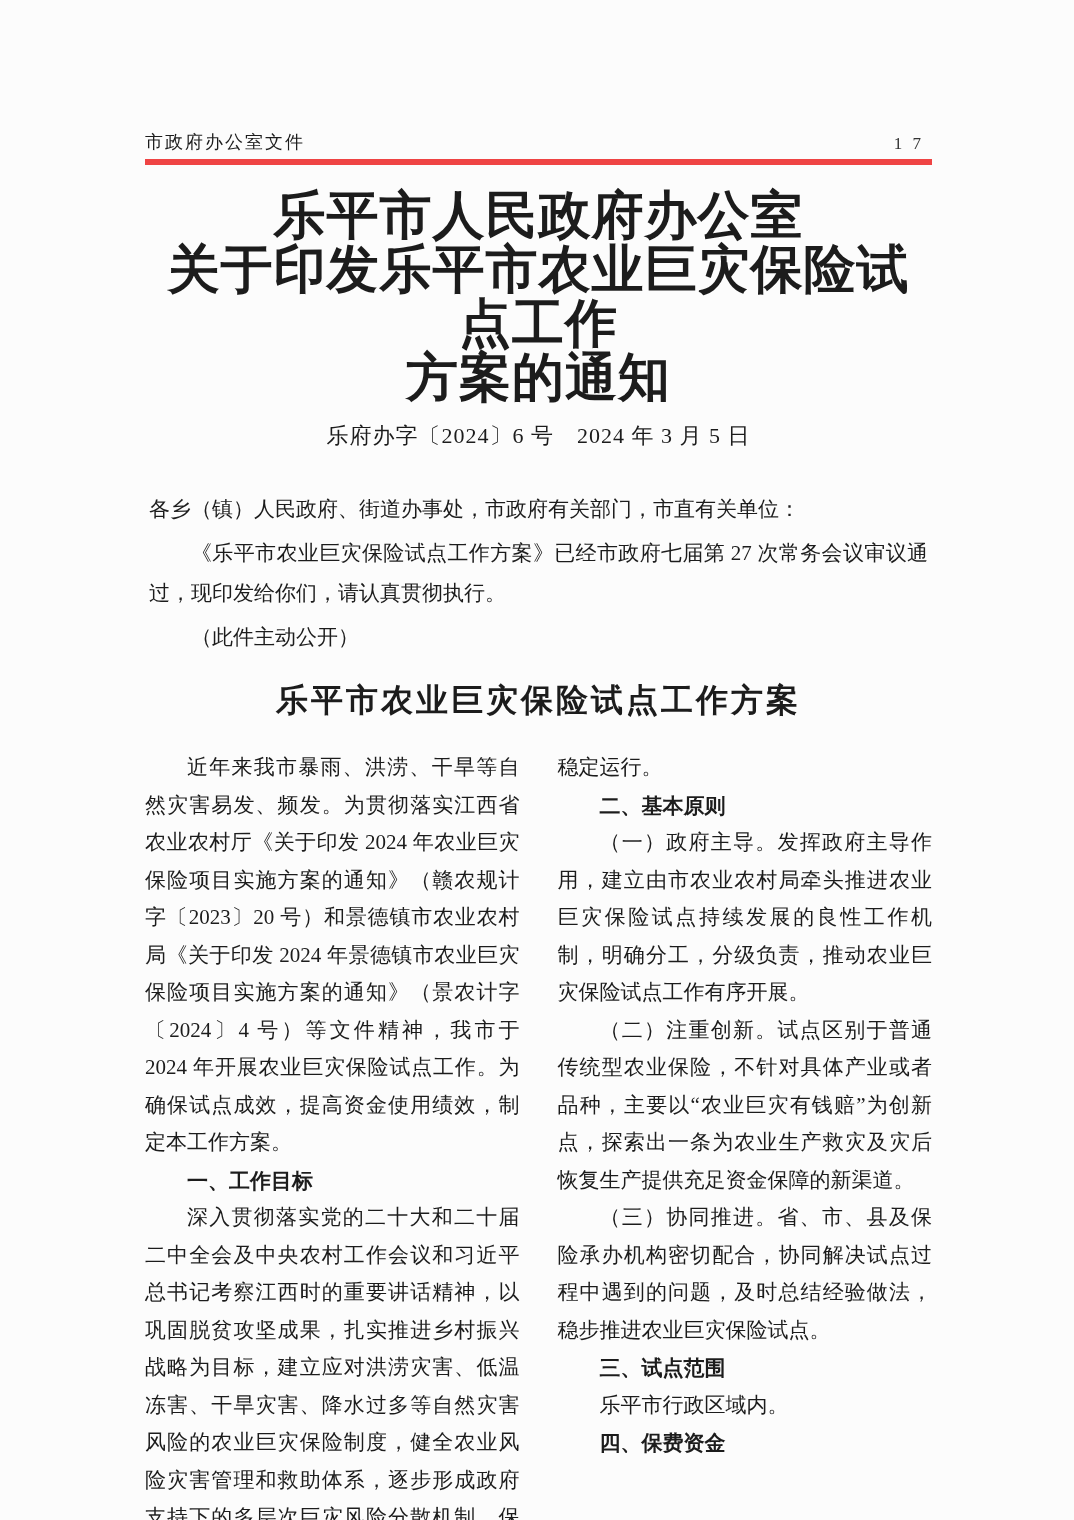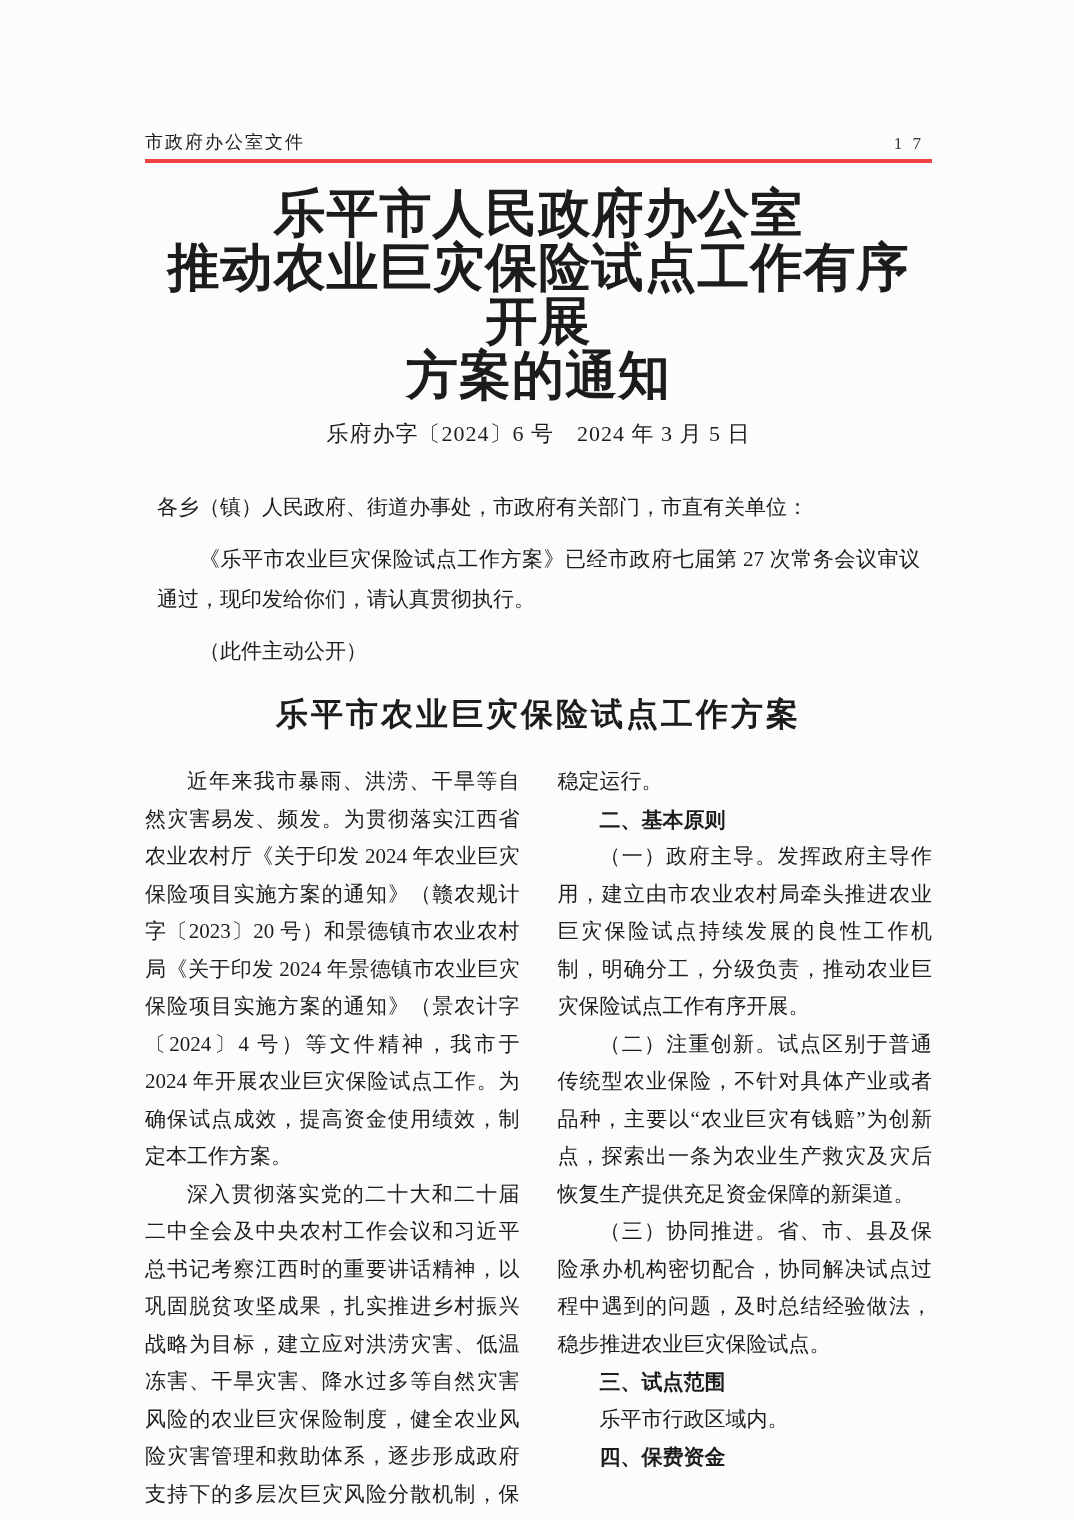--- a/index.html
+++ b/index.html
@@ -16,21 +16,21 @@
     color: #1c1c1c;
     box-sizing: border-box;
     padding: 130px 142px 0 145px;
     overflow: hidden;
     font-family: "Liberation Serif", "DejaVu Serif", serif;
   }
   .doc-header {
     display: flex;
     justify-content: space-between;
     align-items: flex-end;
-    border-bottom: 4px solid #ef4444;
+    border-bottom: 6px solid #ef4444;
     padding-bottom: 5px;
   }
   .doc-header .hdr-label {
     font-size: 18px;
     letter-spacing: 2px;
   }
   .doc-header .hdr-page {
     font-size: 17px;
     letter-spacing: 3px;
     color: #333;
@@ -49,21 +49,21 @@
     text-align: center;
     font-size: 22px;
     letter-spacing: 1px;
   }
   .intro {
     margin-top: 38px;
     font-size: 21px;
     line-height: 40px;
     text-align: justify;
   }
-  .intro p { margin: 12px; }
+  .intro p { margin: 4px; }
   .indent { text-indent: 2em; }
   .plan-title {
     margin-top: 22px;
     text-align: center;
     font-size: 32px;
     font-weight: bold;
     letter-spacing: 3px;
     font-family: "Liberation Sans", "DejaVu Sans", sans-serif;
   }
   .columns {
@@ -91,38 +91,39 @@
 
 <div class="page">
 
   <div class="doc-header">
     <span class="hdr-label">市政府办公室文件</span>
     <span class="hdr-page">1 7</span>
   </div>
 
   <div class="doc-title">
     <div>乐平市人民政府办公室</div>
-    <div>推动农业巨灾保险试点工作有序开展</div>
+    <div>关于印发乐平市农业巨灾保险试点工作</div>
     <div>方案的通知</div>
   </div>
 
   <div class="doc-meta">乐府办字〔2024〕6 号　2024 年 3 月 5 日</div>
 
   <div class="intro">
     <p>各乡（镇）人民政府、街道办事处，市政府有关部门，市直有关单位：</p>
     <p class="indent">《乐平市农业巨灾保险试点工作方案》已经市政府七届第 27 次常务会议审议通过，现印发给你们，请认真贯彻执行。</p>
     <p class="indent">（此件主动公开）</p>
   </div>
 
   <div class="plan-title">乐平市农业巨灾保险试点工作方案</div>
 
   <div class="columns">
 
     <div class="col">
       <p class="indent">近年来我市暴雨、洪涝、干旱等自然灾害易发、频发。为贯彻落实江西省农业农村厅《关于印发 2024 年农业巨灾保险项目实施方案的通知》（赣农规计字〔2023〕20 号）和景德镇市农业农村局《关于印发 2024 年景德镇市农业巨灾保险项目实施方案的通知》（景农计字〔2024〕4 号）等文件精神，我市于 2024 年开展农业巨灾保险试点工作。为确保试点成效，提高资金使用绩效，制定本工作方案。</p>
+      <p class="col-heading">一、工作目标</p>
       <p class="indent">深入贯彻落实党的二十大和二十届二中全会及中央农村工作会议和习近平总书记考察江西时的重要讲话精神，以巩固脱贫攻坚成果，扎实推进乡村振兴战略为目标，建立应对洪涝灾害、低温冻害、干旱灾害、降水过多等自然灾害风险的农业巨灾保险制度，健全农业风险灾害管理和救助体系，逐步形成政府支持下的多层次巨灾风险分散机制，保障农业农村经济</p>
     </div>
 
     <div class="col">
       <p>稳定运行。</p>
       <p class="col-heading">二、基本原则</p>
       <p class="indent"><span>（一）政府主导。</span><span>发挥政府主导作用，建立由市农业农村局牵头推进农业巨灾保险试点持续发展的良性工作机制，明确分工，分级负责，推动农业巨灾保险试点工作有序开展。</span></p>
       <p class="indent"><span>（二）注重创新。</span><span>试点区别于普通传统型农业保险，不针对具体产业或者品种，主要以“农业巨灾有钱赔”为创新点，探索出一条为农业生产救灾及灾后恢复生产提供充足资金保障的新渠道。</span></p>
       <p class="indent"><span>（三）协同推进。</span><span>省、市、县及保险承办机构密切配合，协同解决试点过程中遇到的问题，及时总结经验做法，稳步推进农业巨灾保险试点。</span></p>
       <p class="col-heading">三、试点范围</p>

